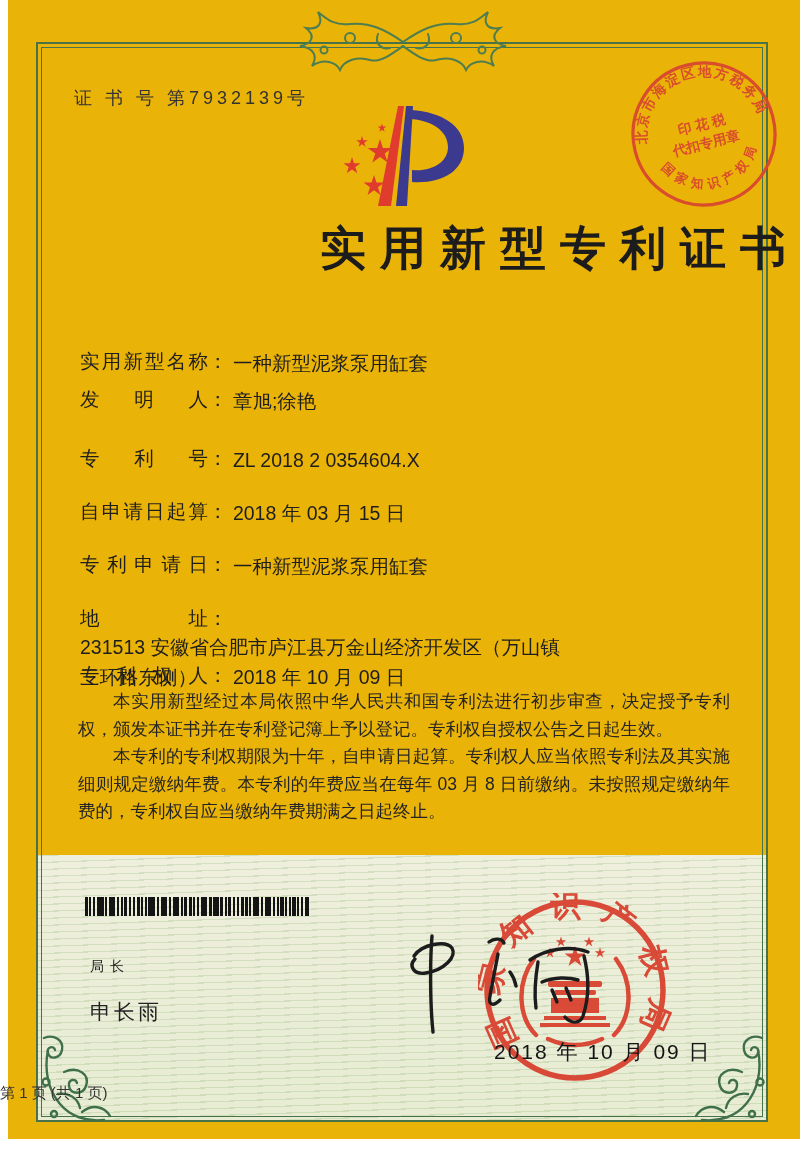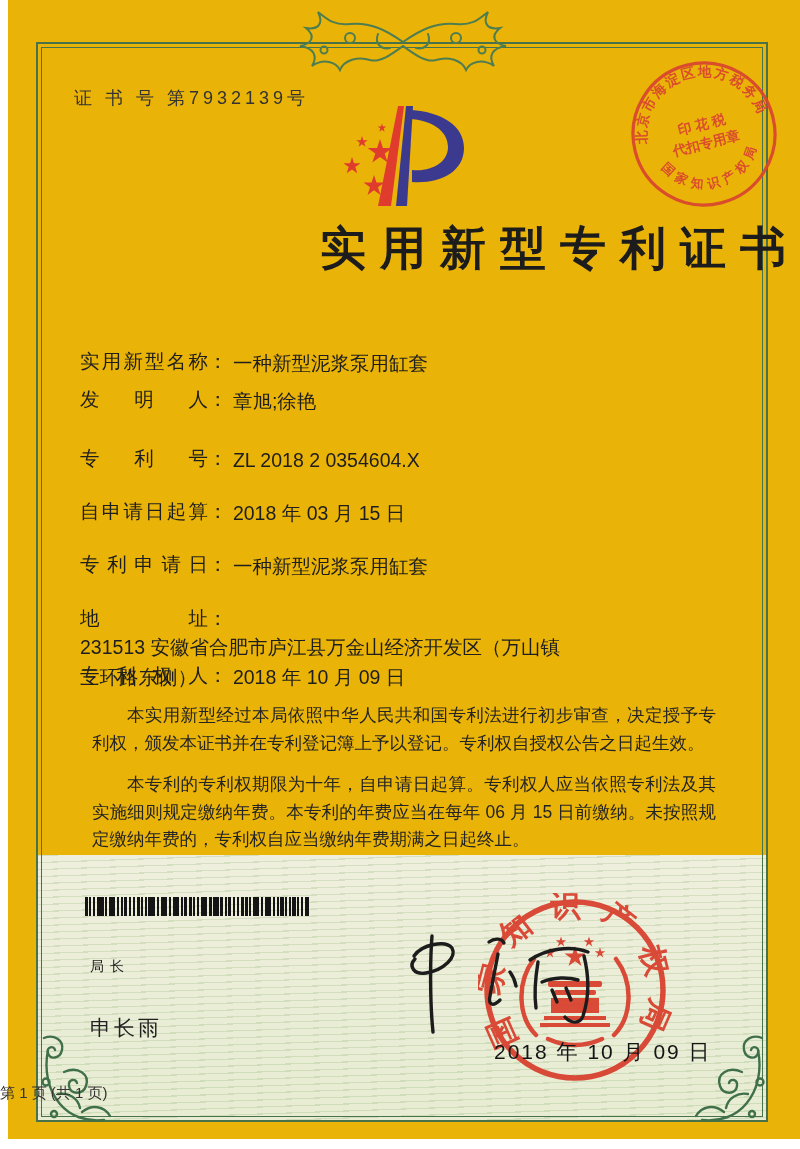--- a/index.html
+++ b/index.html
@@ -33,30 +33,30 @@
 
   .fields{position:absolute;left:80px;top:332px;width:650px;font-size:19.5px;color:#1e1e1e;}
   .frow{position:absolute;left:0;}
   .flabel{display:inline-block;width:128px;text-align:justify;text-align-last:justify;vertical-align:top;}
   .fcolon{display:inline-block;vertical-align:top;}
   .fvalue{display:inline-block;vertical-align:top;max-width:500px;line-height:30px;}
   .grant-no{position:absolute;left:382px;top:0;white-space:nowrap;}
 
   .paragraphs{position:absolute;left:78px;top:688px;width:652px;font-size:17.5px;
     line-height:27.5px;text-align:justify;color:#242424;}
-  .paragraphs p{margin:14px;text-indent:2em;}
+  .paragraphs p{margin:0;text-indent:2em;}
 
   .barcode{position:absolute;left:85px;top:897px;width:224px;height:19px;
     background-image:
       repeating-linear-gradient(90deg,#141414 0 2px,rgba(0,0,0,0) 2px 4px),
       repeating-linear-gradient(90deg,#141414 0 1px,rgba(0,0,0,0) 1px 9px),
       repeating-linear-gradient(90deg,#141414 0 3px,rgba(0,0,0,0) 3px 13px);}
 
   .sig-title{position:absolute;left:90px;top:958px;font-size:14px;letter-spacing:6px;color:#222;}
-  .sig-name{position:absolute;left:90px;top:998px;font-size:21px;letter-spacing:3px;color:#222;margin-top:16px;}
+  .sig-name{position:absolute;left:90px;top:998px;font-size:21px;letter-spacing:3px;color:#222;}
   .signature{position:absolute;left:392px;top:926px;width:215px;height:115px;z-index:5;}
 
   .seal{position:absolute;left:478px;top:893px;width:194px;height:194px;opacity:.94;z-index:4;}
   .seal-date{position:absolute;left:494px;top:1038px;font-size:21px;letter-spacing:2px;
     color:#141414;z-index:6;}
 
   .footer{position:absolute;left:0;top:1084px;width:100%;font-size:15px;color:#333;}
 
   .ornament-top{position:absolute;left:278px;top:4px;width:250px;height:72px;z-index:2;}
   .corner-bl{position:absolute;left:34px;top:1032px;width:100px;height:100px;z-index:2;}
@@ -173,21 +173,21 @@
         <span class="fvalue" style="width:498px">231513 安徽省合肥市庐江县万金山经济开发区（万山镇三环路东侧）</span>
       </div>
       <div class="frow" style="top:330px;width:650px">
         <span class="flabel">专利权人</span><span class="fcolon">：</span>
         <span class="fvalue">2018 年 10 月 09 日</span>
       </div>
     </div>
 
     <div class="paragraphs">
       <p>本实用新型经过本局依照中华人民共和国专利法进行初步审查，决定授予专利权，颁发本证书并在专利登记簿上予以登记。专利权自授权公告之日起生效。</p>
-      <p>本专利的专利权期限为十年，自申请日起算。专利权人应当依照专利法及其实施细则规定缴纳年费。本专利的年费应当在每年 06 月 15 日前缴纳。未按照规定缴纳年费的，专利权自应当缴纳年费期满之日起终止。</p>
+      <p>本专利的专利权期限为十年，自申请日起算。专利权人应当依照专利法及其实施细则规定缴纳年费。本专利的年费应当在每年 03 月 8 日前缴纳。未按照规定缴纳年费的，专利权自应当缴纳年费期满之日起终止。</p>
     </div>
 
     <div class="barcode"></div>
 
     <div class="sig-title">局长</div>
     <div class="sig-name">申长雨</div>
 
     <svg class="signature" viewBox="0 0 215 115">
       <g stroke="#1c1c1c" fill="none" stroke-width="3.4" stroke-linecap="round" stroke-linejoin="round">
         <path d="M40,10 C38,34 38,78 41,106"></path>

